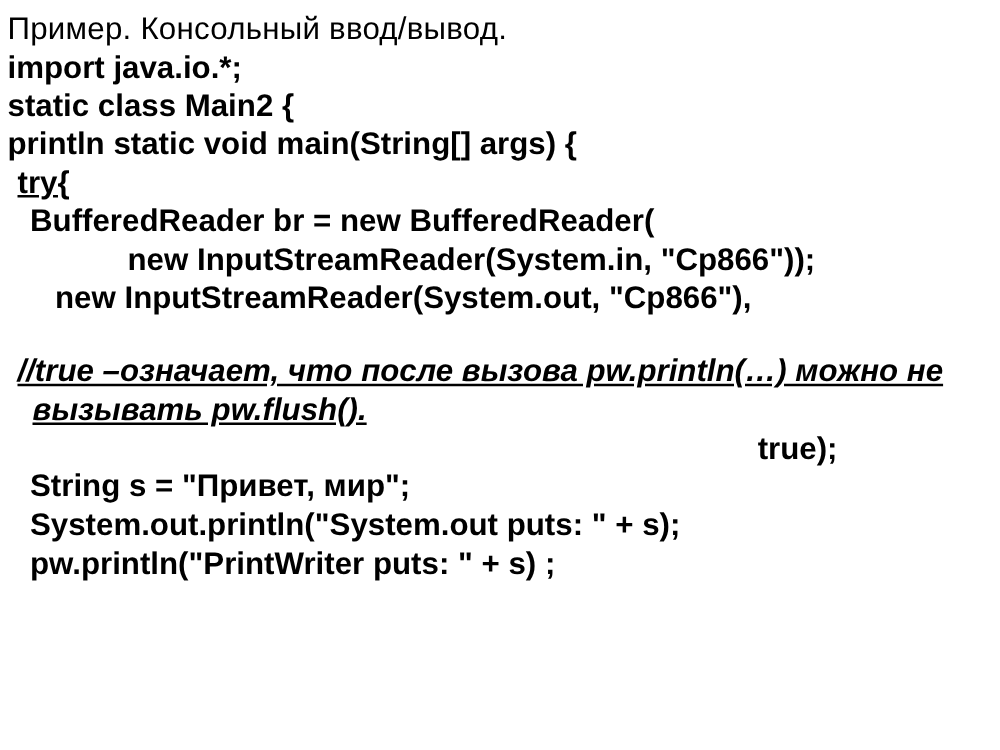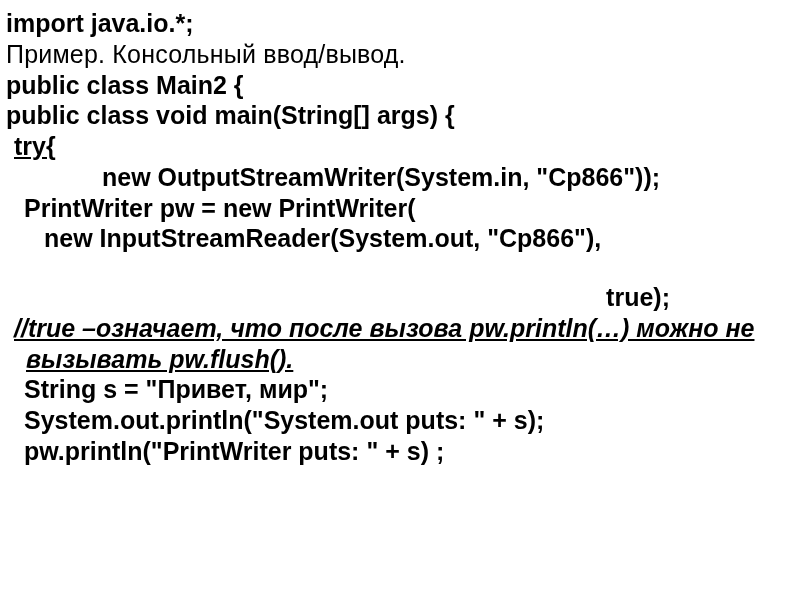--- a/index.html
+++ b/index.html
@@ -38,27 +38,27 @@
   .gap { height: 28px; }
   .hang {
     padding-left: 20px;
     text-indent: -12px;
   }
 </style>
 </head>
 <body>
 
 <div class="page">
+  <span class="l title">Пример. Консольный ввод/вывод.</span>
   <span class="l bold">import java.io.*;</span>
-  <span class="l title">Пример. Консольный ввод/вывод.</span>
-  <span class="l bold">public class Main2 {</span>
-  <span class="l bold">public class void main(String[] args) {</span>
+  <span class="l bold">static class Main2 {</span>
+  <span class="l bold">println static void main(String[] args) {</span>
   <span class="l bold i1">try{</span>
-  <span class="l bold i4">new OutputStreamWriter(System.in, "Cp866"));</span>
-  <span class="l bold i2">PrintWriter pw = new PrintWriter(</span>
+  <span class="l bold i2">BufferedReader br = new BufferedReader(</span>
+  <span class="l bold i4">new InputStreamReader(System.in, "Cp866"));</span>
   <span class="l bold i3">new InputStreamReader(System.out, "Cp866"),</span>
   <div class="gap"></div>
+  <span class="l comment i1 hang">//true –означает, что после вызова pw.println(…) можно не вызывать pw.flush().</span>
   <span class="l bold right-true">true);</span>
-  <span class="l comment i1 hang">//true –означает, что после вызова pw.println(…) можно не вызывать pw.flush().</span>
   <span class="l bold i2">String s = "Привет, мир";</span>
   <span class="l bold i2">System.out.println("System.out puts: " + s);</span>
   <span class="l bold i2">pw.println("PrintWriter puts: " + s) ;</span>
 </div>
 
 </body></html>

